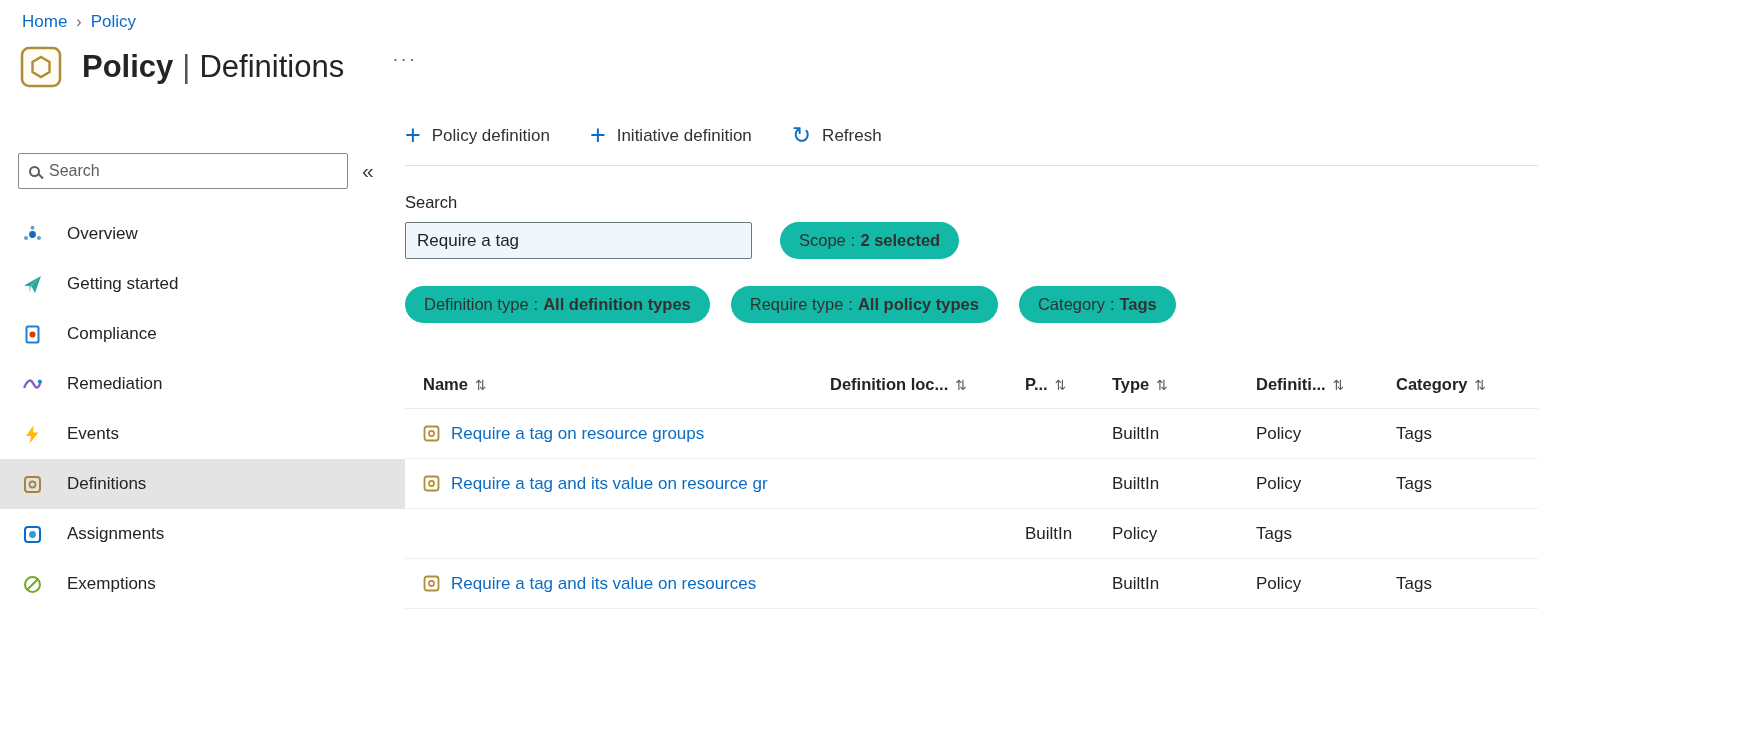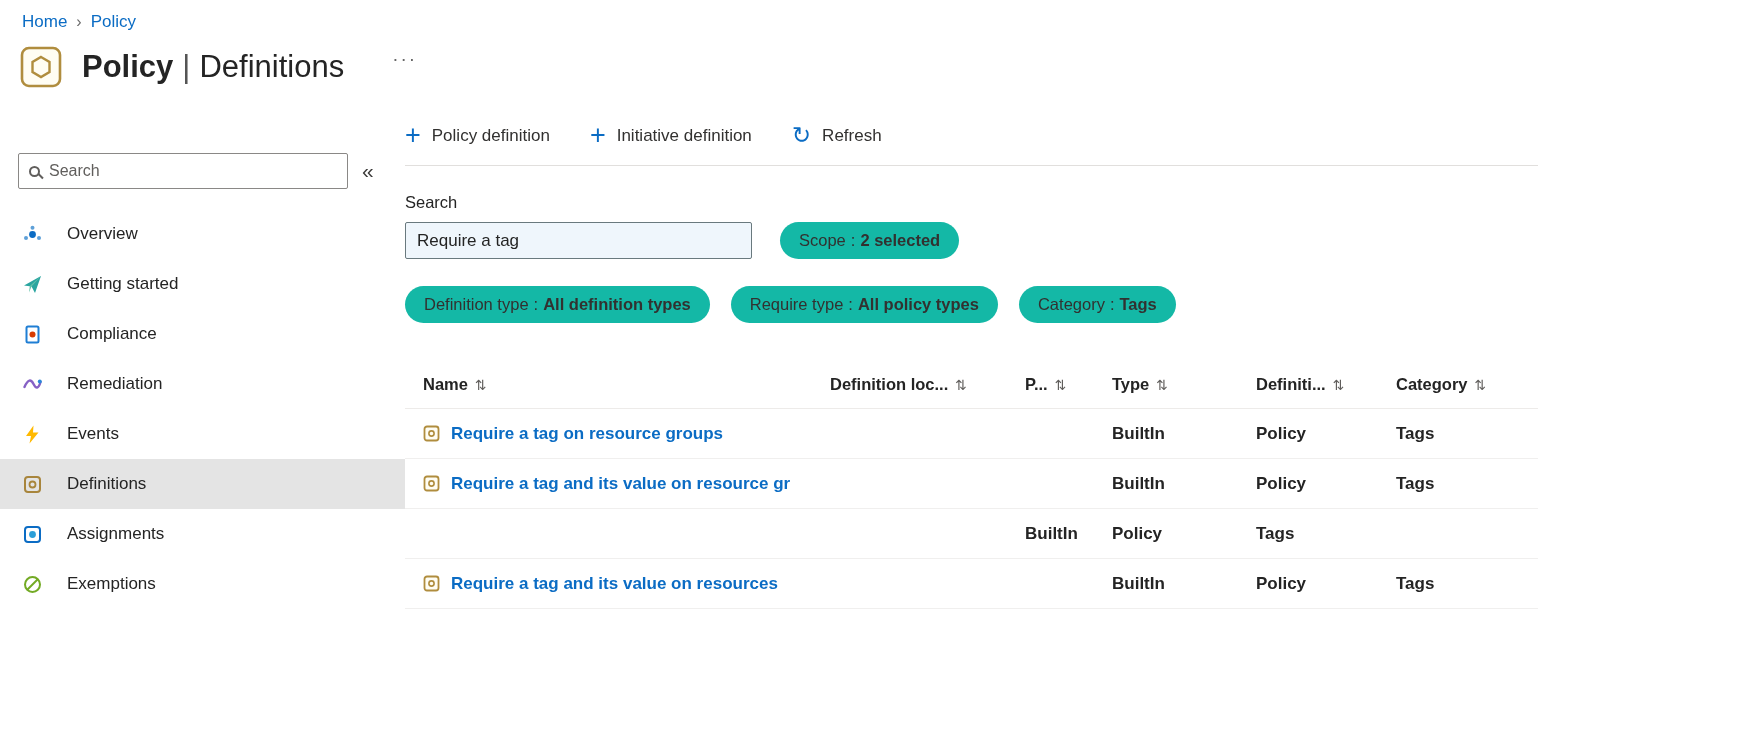--- a/index.html
+++ b/index.html
@@ -62,21 +62,21 @@
   .pill-value { font-weight:700; }
   .filter-row2 { margin-top:27px; display:flex; gap:21px; }
 
   
   .table { margin-top:38px; }
   .t-head, .t-row { display:grid; grid-template-columns:425px 195px 87px 144px 140px 1fr; align-items:center; }
   .t-head { height:48px; font-weight:700; font-size:16.5px; border-bottom:1px solid #edebe9; }
   .th { display:flex; align-items:center; gap:7px; cursor:pointer; overflow:hidden; white-space:nowrap; }
   .th.first, .td.name { padding-left:18px; }
   .sort { color:#605e5c; font-size:14px; font-weight:400; }
-  .t-row { height:50px; border-bottom:1px solid #f0efee; font-size:17px;font-weight:bold; }
+  .t-row { height:50px; border-bottom:1px solid #f0efee; font-size:17px; }
   .td { overflow:hidden; white-space:nowrap; }
   .td.name { display:flex; align-items:center; gap:11px; }
   .row-ic { display:inline-flex; flex:none; }
   .row-link { color:#0b6cc4; text-decoration:none; cursor:pointer; overflow:hidden; white-space:nowrap; }
 </style>
 </head>
 <body>
 
 <div class="breadcrumb">
   <a>Home</a>

